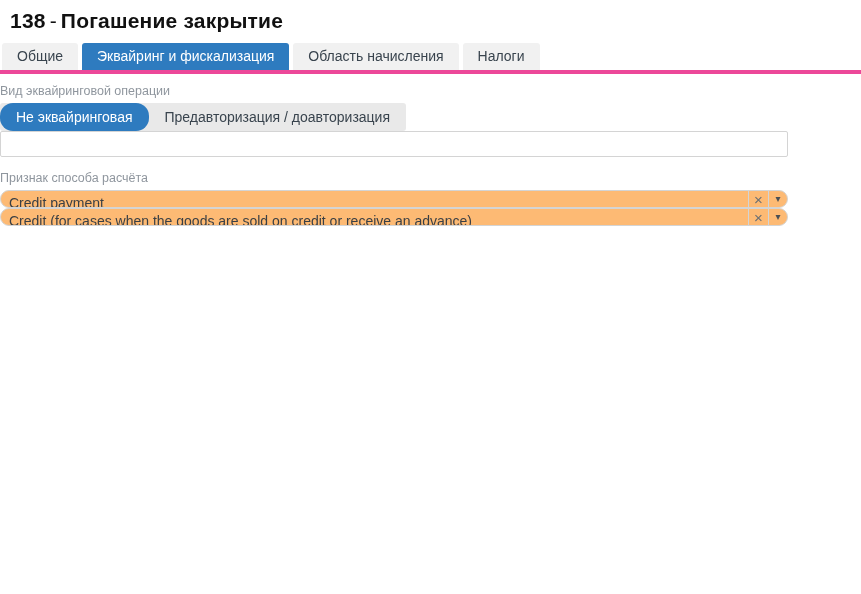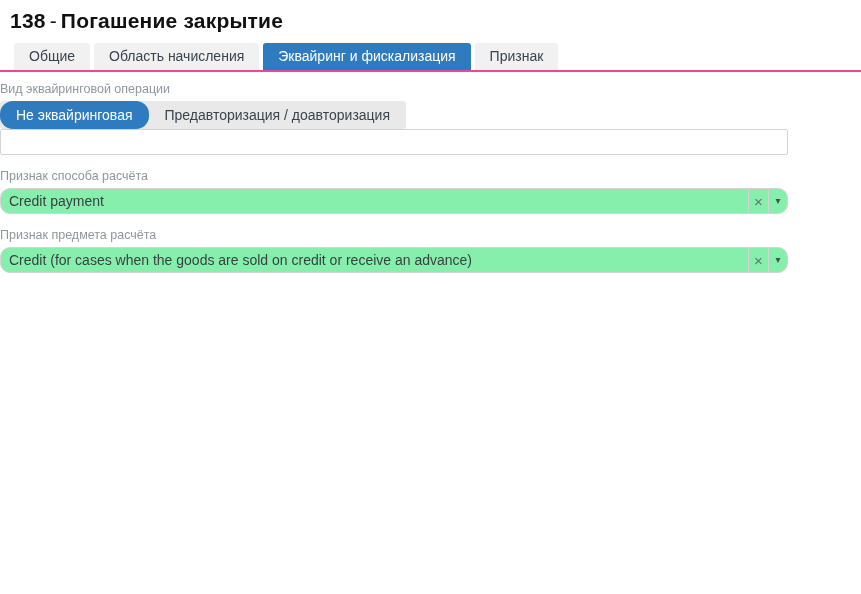--- a/index.html
+++ b/index.html
@@ -23,22 +23,22 @@
     letter-spacing: 0.2px;
   }
   .title-code { font-weight: 700; }
   .title-sep { font-weight: 400; margin: 0 4px; }
   .title-name { font-weight: 700; }
 
   
   .tabbar {
     display: flex;
     gap: 4px;
-    padding-left: 14px;
-    border-bottom: 2px solid #ec4899;
+    padding-left: 2px;
+    border-bottom: 4px solid #ec4899;
     width: 100%;
   }
   .tab {
     padding: 5px 15px 6px 15px;
     font-size: 14px;
     background: #f1f1f1;
     color: #39444e;
     border-radius: 3px 3px 0 0;
     cursor: pointer;
     white-space: nowrap;
@@ -95,24 +95,24 @@
     padding: 0 8px;
     outline: none;
     display: block;
   }
 
   
   .combo {
     display: flex;
     align-items: stretch;
     width: 788px;
-    height: 26px;
+    height: 18px;
     border: 1px solid #d4d4d4;
     border-radius: 10px;
-    background: #86efac;
+    background: #fdba74;
     cursor: pointer;
   }
   .combo-value {
     flex: 1;
     font-size: 14px;
     color: #3a3f44;
     padding: 0 8px;
     line-height: 24px;
     white-space: nowrap;
     overflow: hidden;
@@ -145,23 +145,23 @@
 <body>
 
 <div class="page">
 
   <h1 class="title">
     <span class="title-code">138</span><span class="title-sep">-</span><span class="title-name">Погашение закрытие</span>
   </h1>
 
   <div class="tabbar">
     <div class="tab">Общие</div>
+    <div class="tab active">Эквайринг и фискализация</div>
     <div class="tab">Область начисления</div>
-    <div class="tab active">Эквайринг и фискализация</div>
-    <div class="tab">Признак</div>
+    <div class="tab">Налоги</div>
   </div>
 
   <div class="content">
 
     <div class="field-label first">Вид эквайринговой операции</div>
     <div class="segmented">
       <button class="segment active">Не эквайринговая</button>
       <button class="segment">Предавторизация / доавторизация</button>
     </div>
 
@@ -171,21 +171,20 @@
     <div class="combo">
       <div class="combo-value">Credit payment</div>
       <button class="combo-btn clear">
         <span class="clear-glyph">×</span>
       </button>
       <button class="combo-btn arrow">
         <span class="caret-glyph">▾</span>
       </button>
     </div>
 
-    <div class="field-label">Признак предмета расчёта</div>
     <div class="combo">
       <div class="combo-value">Credit (for cases when the goods are sold on credit or receive an advance)</div>
       <button class="combo-btn clear">
         <span class="clear-glyph">×</span>
       </button>
       <button class="combo-btn arrow">
         <span class="caret-glyph">▾</span>
       </button>
     </div>
 

